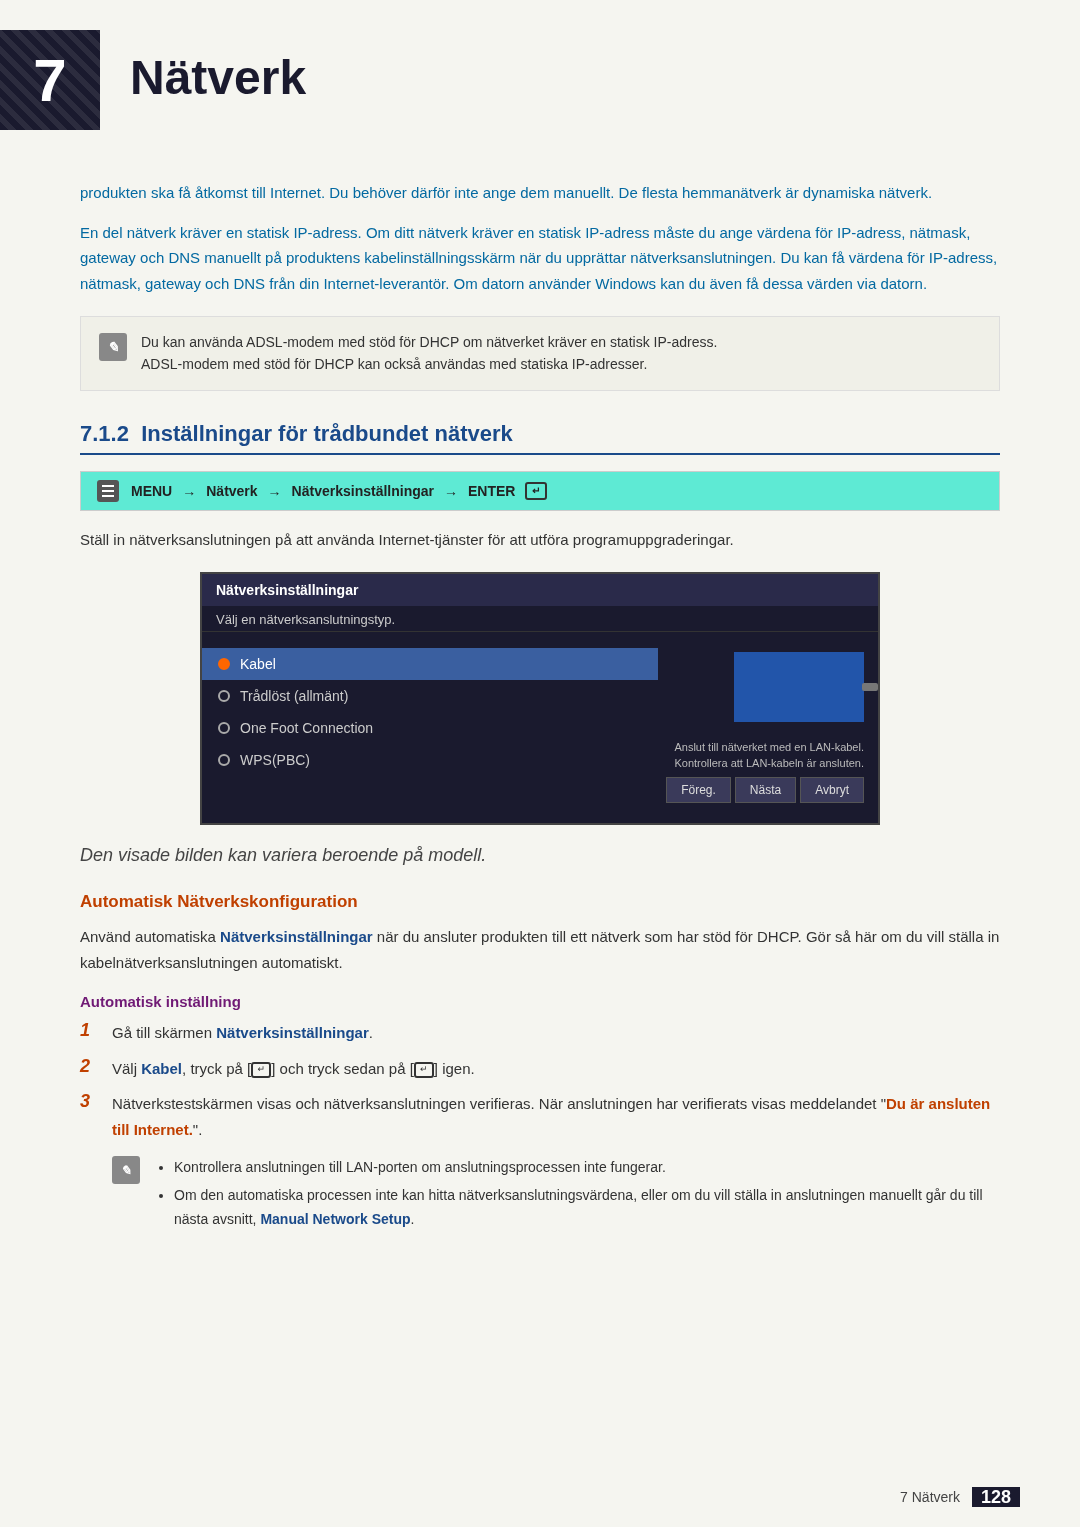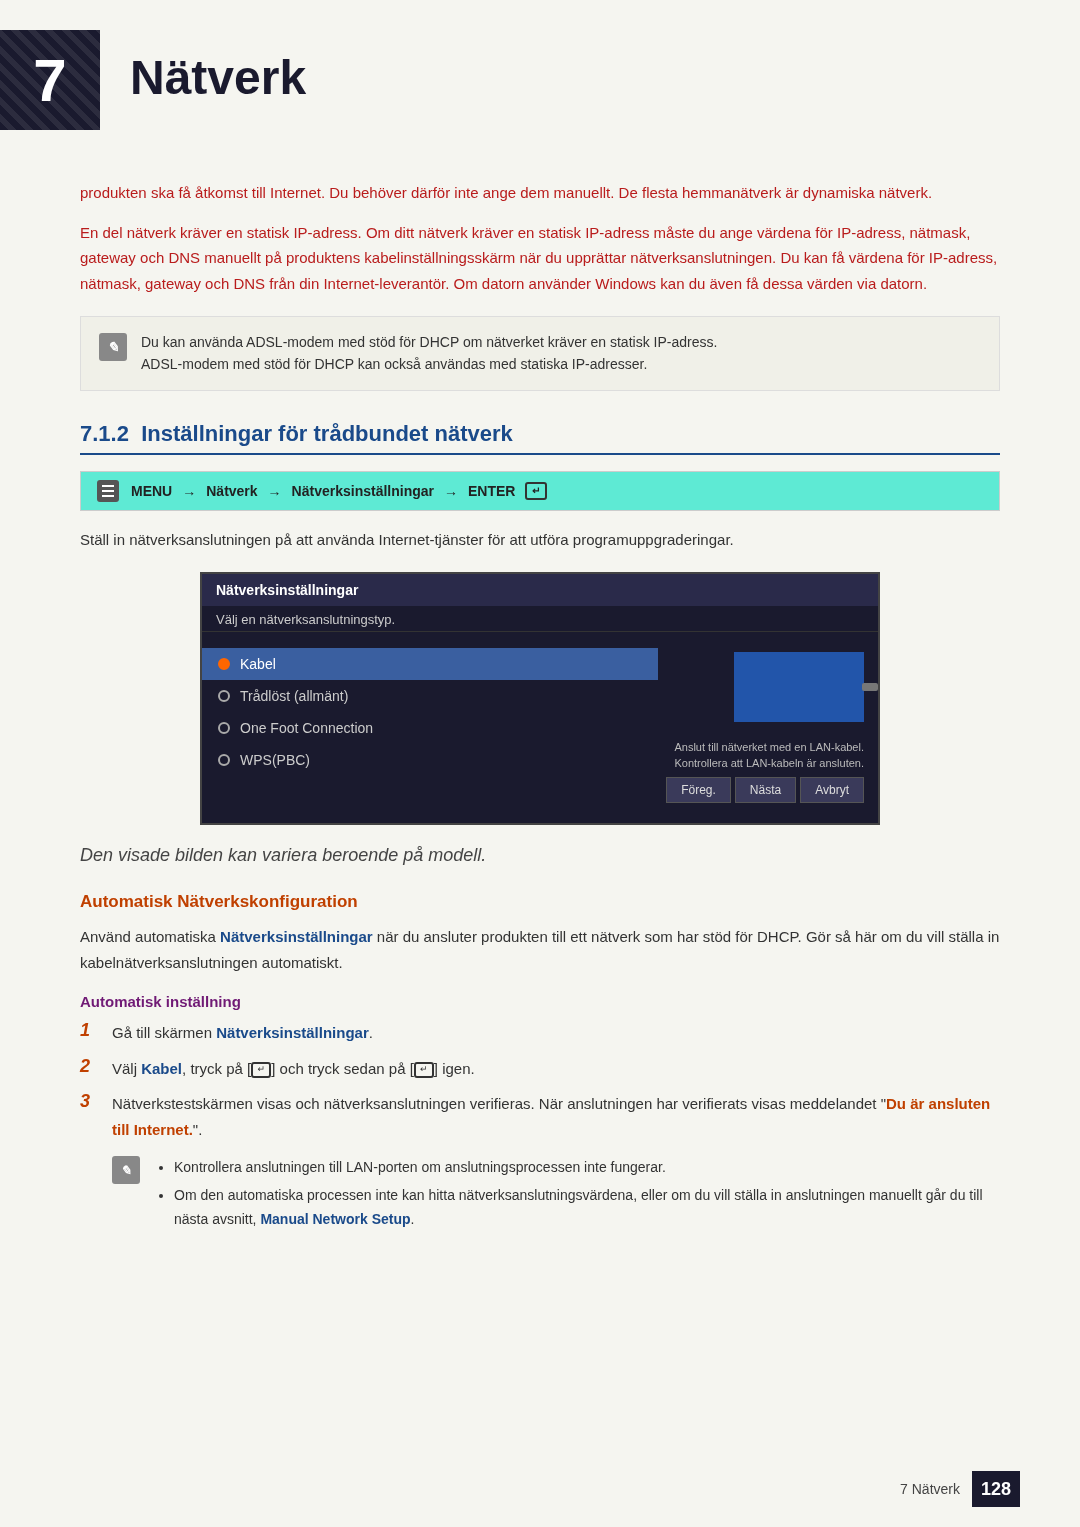--- a/index.html
+++ b/index.html
@@ -70,21 +70,21 @@
     }
 
     
     .content-area {
       padding: 0 80px 0 80px;
     }
 
     .body-text {
       font-size: 15px;
       line-height: 1.7;
-      color: #b91c1c;
+      color: #0369a1;
       margin-bottom: 14px;
     }
 
     
     .note-box {
       display: flex;
       align-items: flex-start;
       background: #f0f0e8;
       border: 1px solid #ddd;
       padding: 14px 18px;
@@ -421,21 +421,21 @@
       font-size: 14px;
       color: #444;
     }
 
     .footer-page-num {
       background: #1a1a2e;
       color: #fff;
       font-size: 18px;
       font-weight: bold;
       width: 48px;
-      height: 36px;
+      height: 20px;
       display: flex;
       align-items: center;
       justify-content: center;
     }
 
     .divider-line {
       width: 100%;
       height: 1px;
       background: #ccc;
       margin: 8px 0;

